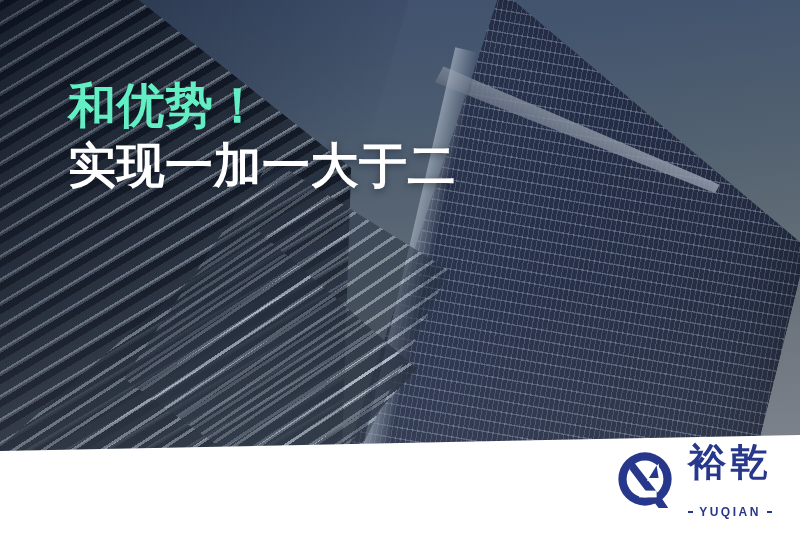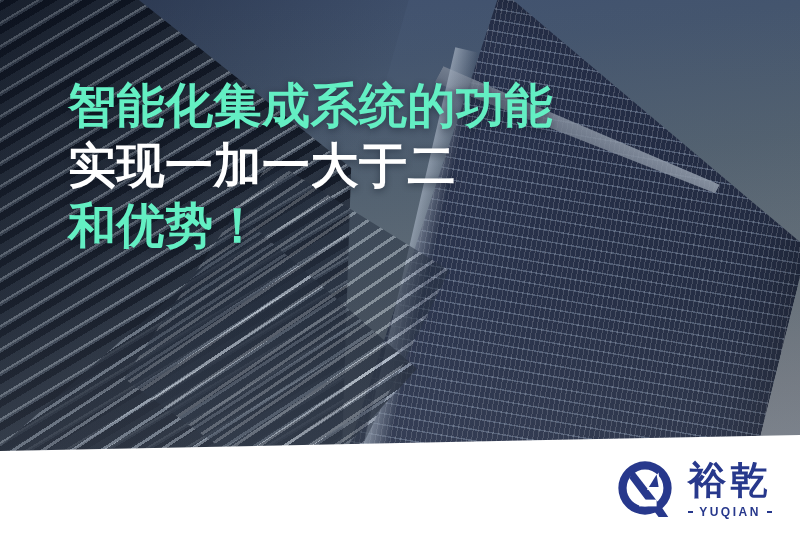--- a/index.html
+++ b/index.html
@@ -203,21 +203,21 @@
     font-size: 38px;
     font-weight: 700;
     color: #27388c;
     line-height: 46px;
     letter-spacing: 4px;
   }
   .logo-sub-row {
     display: flex;
     align-items: center;
     gap: 6px;
-    margin-top: 2px;
+    margin-top: 20px;
     width: 100%;
   }
   .logo-rule {
     flex: 1 1 auto;
     height: 2px;
     background: #27388c;
   }
   .logo-en {
     font-size: 12px;
     font-weight: 700;
@@ -238,23 +238,22 @@
   <div class="tower-right-edge"></div>
 
   <div class="tower-left"></div>
   <div class="tower-left-glass"></div>
   <div class="tower-left-mid"></div>
   <div class="tower-left-shade"></div>
 
   <div class="haze"></div>
 
   <div class="headline">
-    <div class="hl-line hl-mint">智能化集成系统的功能</div>
+    <div class="hl-line hl-mint">和优势！</div>
     <div class="hl-line hl-white">实现一加一大于二</div>
-    <div class="hl-line hl-mint">和优势！</div>
   </div>
 
   <div class="white-band"></div>
 
   <div class="logo">
     <svg class="logo-mark" viewBox="0 0 64 64">
       <path d="M32 4.5 A27.5 27.5 0 1 0 32 59.5 A27.5 27.5 0 1 0 32 4.5 Z
                M32 13 A19 19 0 1 1 32 51 A19 19 0 1 1 32 13 Z" fill="#27388c" fill-rule="evenodd"></path>
       <path d="M20 14 L48 50 L56 62 L46 62 L16 22 Z" fill="#27388c"></path>
       <path d="M46 16 L34 34 L48 34 Z" fill="#ffffff"></path>

